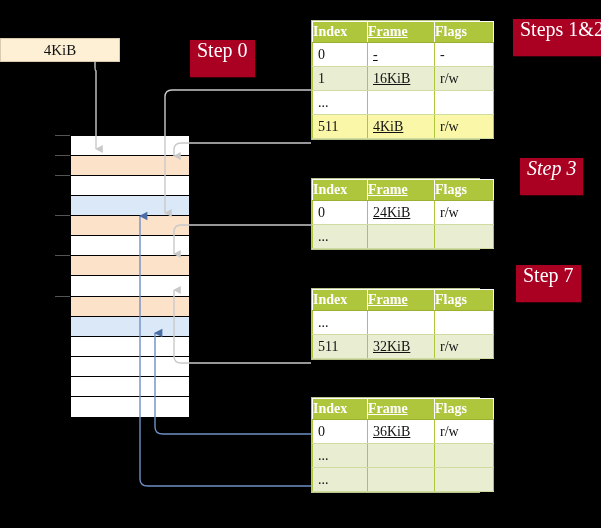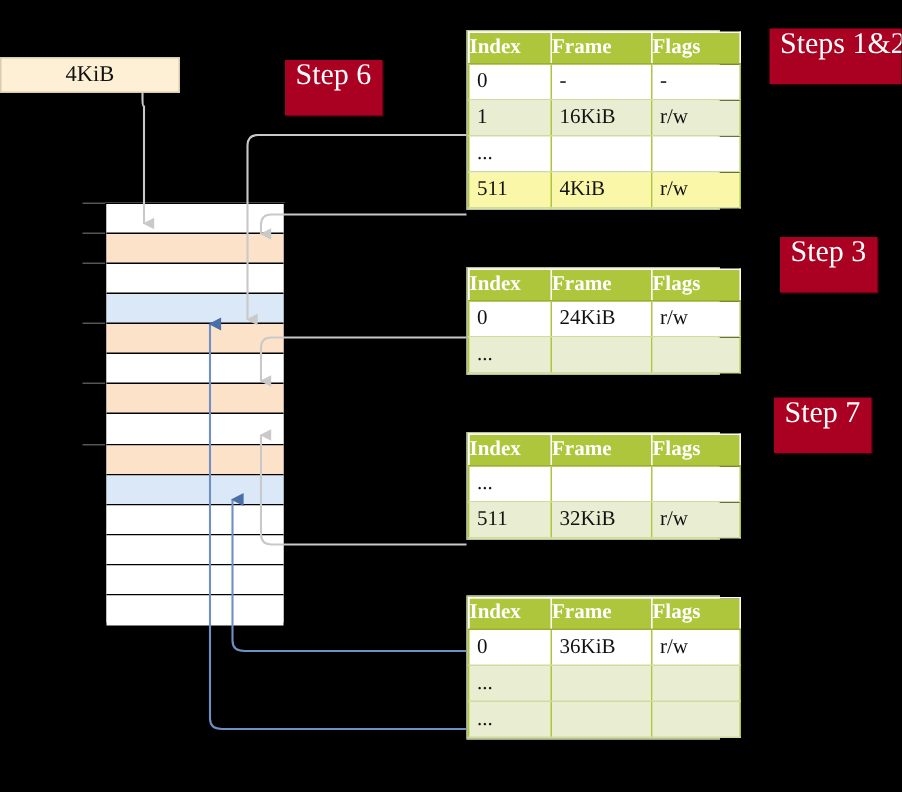--- a/index.html
+++ b/index.html
@@ -28,42 +28,42 @@
              border-bottom:1px solid #9bb033;}
   .ptable td{font-size:14px;color:#111;text-align:left;padding:2px 5px;
              border-left:1px solid #aec63c;border-right:1px solid #aec63c;
              border-bottom:1px solid #cfdca0;height:19px;
              overflow:hidden;white-space:nowrap;}
   .ptable tr.alt td{background:#e9eed3;}
   .ptable tr.plain td{background:#ffffff;}
   .ptable td.hl{background:#fbf7a8;}
   .ptable tr.alt td.hl{background:#fbf7a8;}
   .col-i{width:54px;}
-  .col-f{width:66px;}
+  .col-f{width:66px;text-decoration:underline;}
   .col-g{width:58px;}
 
   
   .mem{position:absolute;border:1px solid #000;box-sizing:border-box;
        background:#fff;}
   .memrow{box-sizing:border-box;border-bottom:1px solid #000;width:100%;}
   .memrow:last-child{border-bottom:none;}
 
   .tick{position:absolute;background:#555;height:1px;}
 
   svg.wires{position:absolute;left:0;top:0;width:601px;height:528px;
             pointer-events:none;}
 </style>
 </head>
 <body>
 
 <div class="canvas">
 
-  <div class="pill" style="left:190px;top:40px;">Step 6</div>
+  <div class="pill" style="left:190px;top:40px;">Step 0</div>
   <div class="pill" style="left:513px;top:19px;">Steps 1&amp;2</div>
-  <div class="pill" style="left:520px;top:158px;">Step 3</div>
+  <div class="pill" style="left:520px;top:158px;font-style:italic;">Step 3</div>
   <div class="pill" style="left:516px;top:265px;">Step 7</div>
 
   <div class="kibbox" style="left:0px;top:38px;width:120px;height:24px;">4KiB</div>
 
   <div class="mem" id="mem-col" style="left:70px;top:135px;width:120px;height:281px;">
       <div class="memrow" style="height: 20.0714px; background: rgb(255, 255, 255);"></div>
       <div class="memrow" style="height: 20.0714px; background: rgb(253, 226, 202);"></div>
       <div class="memrow" style="height: 20.0714px; background: rgb(255, 255, 255);"></div>
       <div class="memrow" style="height: 20.0714px; background: rgb(219, 232, 247);"></div>
       <div class="memrow" style="height: 20.0714px; background: rgb(253, 226, 202);"></div>

